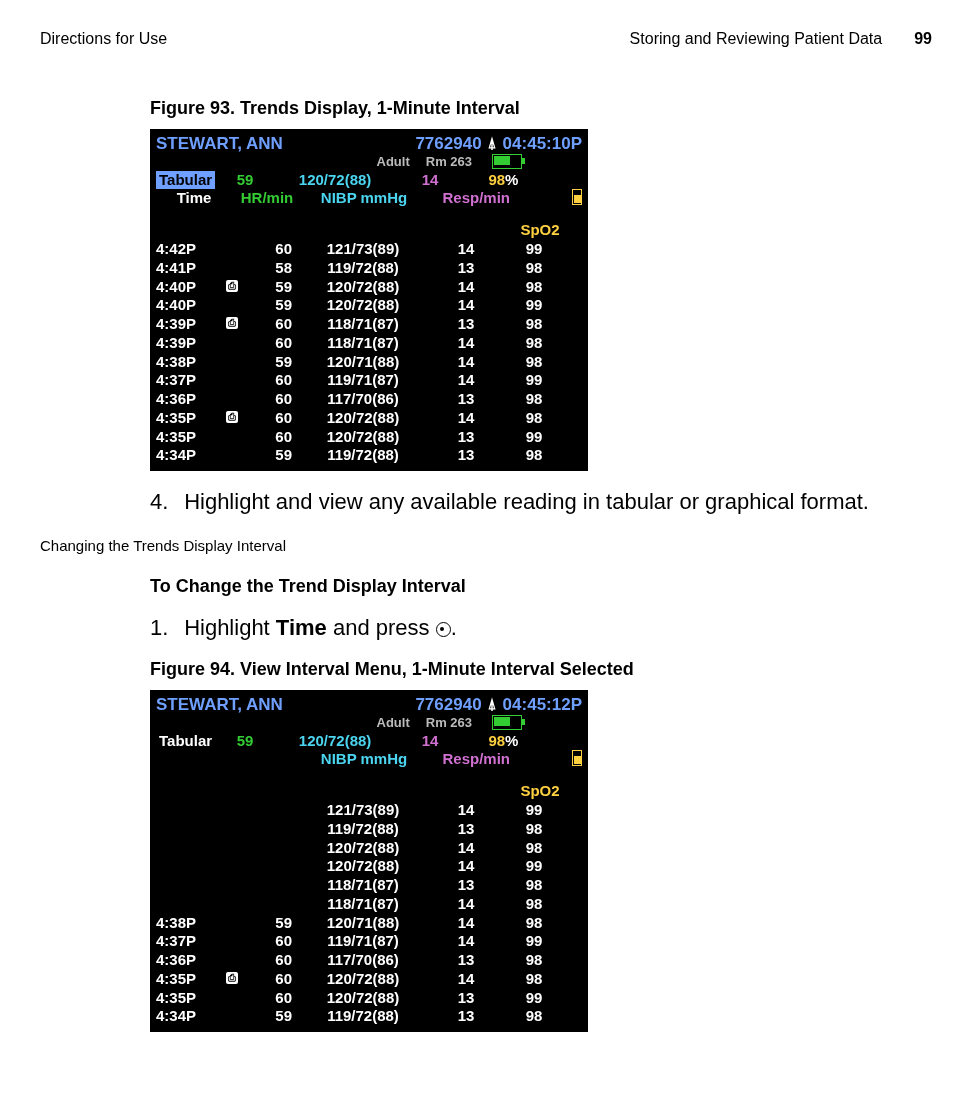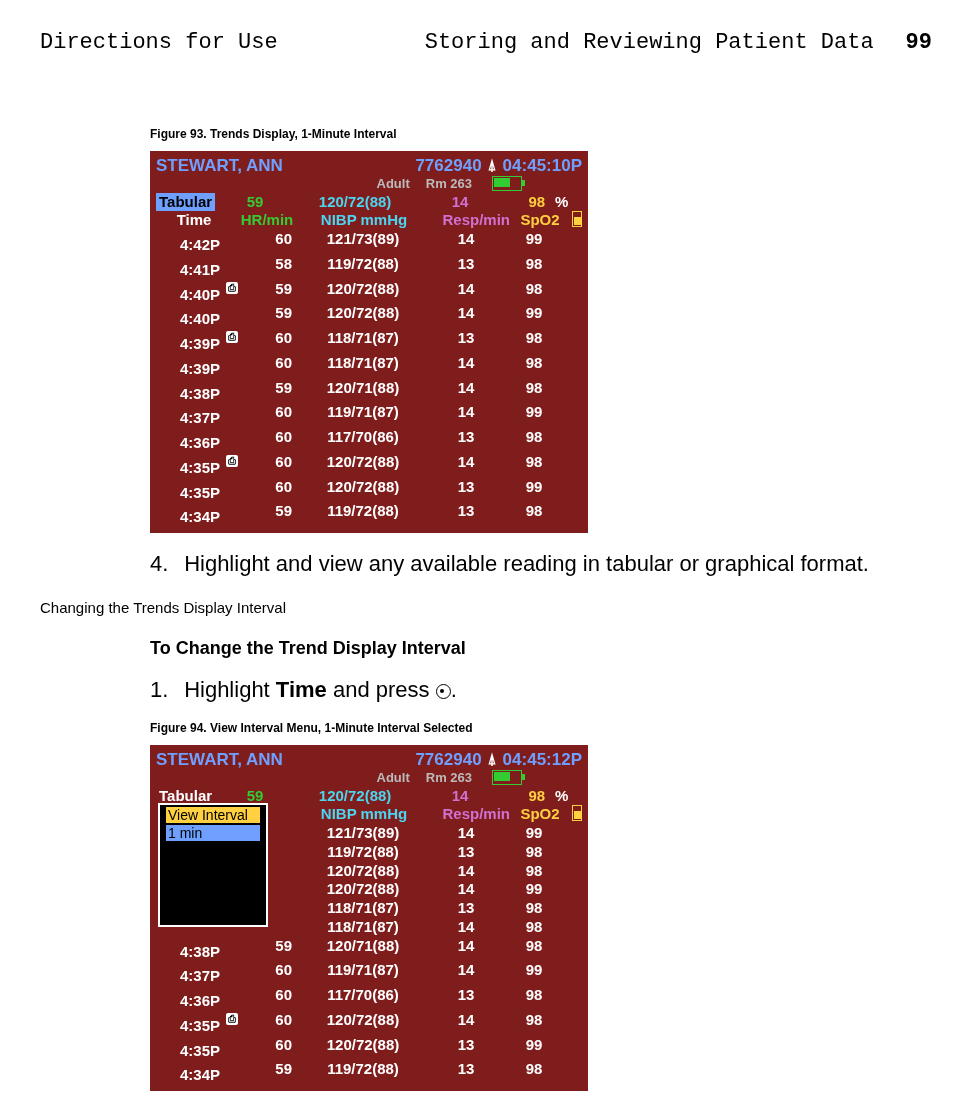--- a/index.html
+++ b/index.html
@@ -10,28 +10,28 @@
     width:972px;
   }
   .page{
     position:relative;
     padding:30px 40px 40px 40px;
     box-sizing:border-box;
   }
   .page-head{
     display:flex;
     justify-content:space-between;
-    font-family:Liberation Mono, monospace;
-    font-size:22px;
-    margin-bottom:72px;
+    font-family:Liberation Sans, sans-serif;
+    font-size:16px;
+    margin-bottom:50px;
   }
   .page-head .right{display:flex;gap:32px;}
   .fig-caption{
     font-family:Arial, sans-serif;
-    font-size:12px;
+    font-size:18px;
     font-weight:bold;
     margin:0 0 10px 0;
   }
   .indent{margin-left:110px;}
   .body-text{
     font-size:22px;
     font-family:Arial, sans-serif;
     margin:18px 0 18px 0;
   }
   .num{display:inline-block;width:28px;}
@@ -43,51 +43,51 @@
   }
   .sub-head{
     font-family:Arial, sans-serif;
     font-size:18px;
     font-weight:bold;
     margin:0 0 4px 0;
   }
   
   .device{
     width:438px;
-    background:#7f1d1d;
+    background:#000000;
     color:#fff;
     font-family:Arial, sans-serif;
     font-weight:bold;
     font-size:15px;
     padding:4px 6px 6px 6px;
     box-sizing:border-box;
     line-height:1.25;
   }
   .dev-top{display:flex;align-items:center;white-space:nowrap;}
   .pname{color:#6fa0ff;font-size:17px;}
   .pid{color:#6fa0ff;font-size:17px;margin-left:auto;}
   .ant{margin:0 6px;color:#fff;}
   .clock{color:#6fa0ff;font-size:17px;}
   .dev-sub{display:flex;font-size:13px;color:#bbb;justify-content:flex-end;gap:16px;padding-right:60px;}
-  .dev-vals{display:flex;gap:10px;align-items:flex-start;}
+  .dev-vals{display:flex;gap:0;align-items:flex-start;}
   .tabular{background:#6fa0ff;color:#000;padding:0 3px;}
   .tabular-w{color:#fff;padding:0 3px;}
   .hr{color:#3c3;}
   .nibp{color:#4bd5f0;}
   .resp{color:#d070d0;}
   .spo2{color:#ffd040;}
   .pct{color:#fff;}
   .dev-hdrs{display:flex;}
   .col-t{color:#fff;flex:0 0 76px;text-align:center;}
   .col-h{color:#3c3;flex:0 0 70px;text-align:center;}
   .col-n{color:#4bd5f0;flex:0 0 124px;text-align:center;}
   .col-r{color:#d070d0;flex:0 0 84px;text-align:right;}
-  .col-s{color:#ffd040;flex:0 0 60px;text-align:center;}
+  .col-s{color:#ffd040;flex:0 0 60px;text-align:center;margin-top:32px;}
   .dev-row{display:flex;color:#fff;}
-  .c-t{flex:0 0 64px;text-align:right;padding-right:2px;margin-top:6px;}
+  .c-t{flex:0 0 64px;padding-right:2px;}
   .c-m{flex:0 0 20px;text-align:center;font-size:12px;}
   .c-h{flex:0 0 50px;text-align:right;padding-right:6px;}
   .c-n{flex:0 0 130px;text-align:center;}
   .c-r{flex:0 0 76px;text-align:center;}
   .c-s{flex:0 0 60px;text-align:center;}
   .marker{display:inline-block;background:#fff;color:#000;font-size:10px;padding:0 2px;border-radius:2px;line-height:12px;}
   
   .popup{
     position:absolute;
     background:#000;
@@ -391,25 +391,16 @@
           </div>
           <div class="dev-row">
             <span class="c-t">4:34P</span>
             <span class="c-m"></span>
             <span class="c-h">59</span>
             <span class="c-n">119/72(88)</span>
             <span class="c-r">13</span>
             <span class="c-s">98</span>
           </div>
         </div>
-      <div class="popup" id="popup94">
-          <div class="title">View Interval</div>
-          <div class="sel">1 min</div>
-          <div>5 min</div>
-          <div>10 min</div>
-          <div>15 min</div>
-          <div>30 min</div>
-          <div>60 min</div>
-        </div>
     </div>
   </div>
 
 </div>
 
 </body></html>

